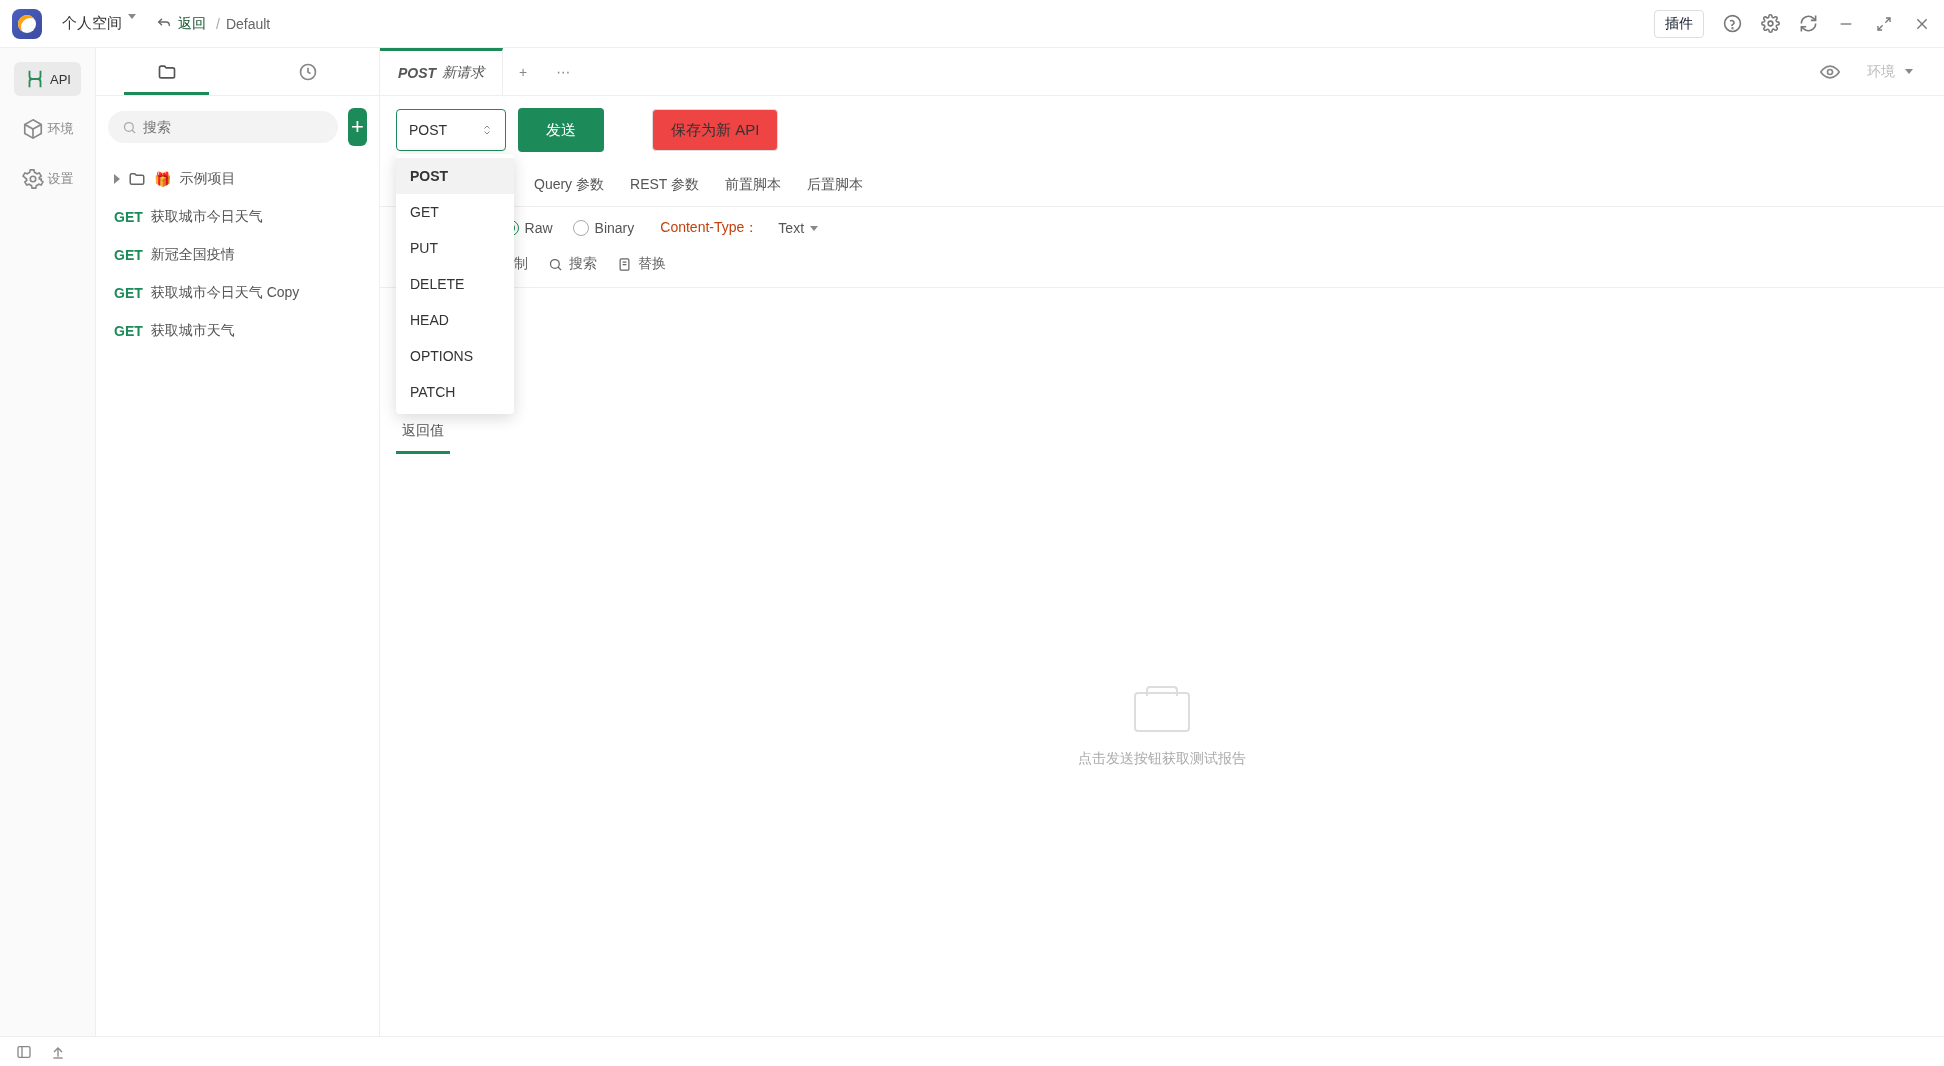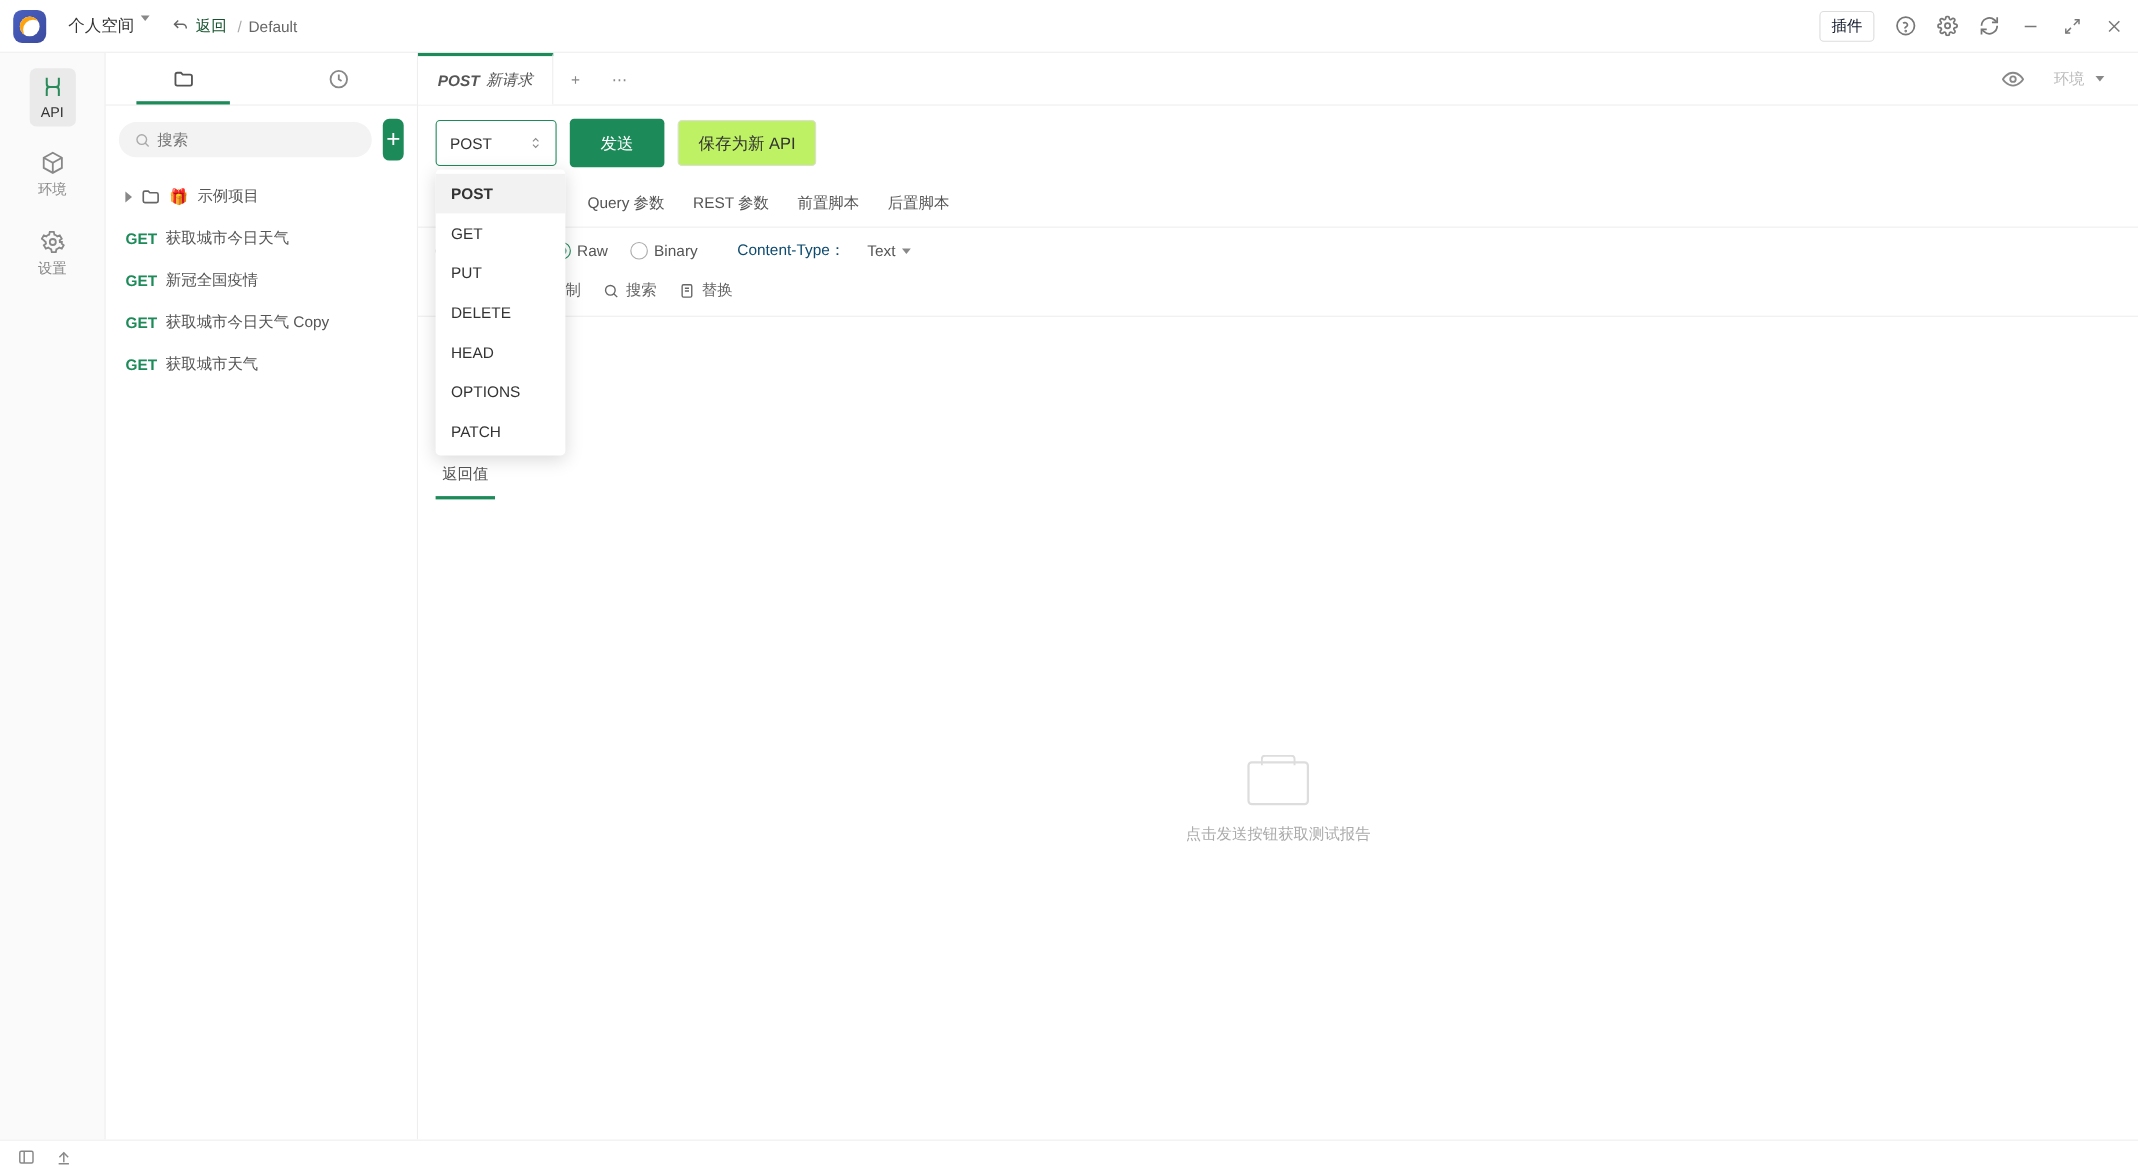--- a/index.html
+++ b/index.html
@@ -11,21 +11,21 @@
 .chev-down { width:0; height:0; border-left:4px solid transparent; border-right:4px solid transparent; border-top:5px solid #888; margin-left:2px; }
 .back-link { display:flex; align-items:center; gap:6px; color:#14532d; cursor:pointer; margin-right:10px; }
 .breadcrumb { color:#aaa; }
 .breadcrumb .cur { color:#666; margin-left:6px; }
 .title-spacer { flex:1; }
 .title-right { display:flex; align-items:center; gap:18px; }
 .pill { border:1px solid #ddd; border-radius:4px; padding:4px 10px; color:#0f172a; cursor:pointer; }
 .icon-btn { width:20px; height:20px; display:flex; align-items:center; justify-content:center; color:#777; cursor:pointer; }
 .main { flex:1; display:flex; overflow:hidden; }
 .rail { width:96px; background:#fafafa; border-right:1px solid #eee; display:flex; flex-direction:column; align-items:center; padding-top:14px; gap:16px; }
-.rail-item { display:flex; flex-direction:column; align-items:center; gap:4px; color:#888; cursor:pointer; font-size:13px; padding:6px 10px; border-radius:6px; }
+.rail-item { display:flex; align-items:center; gap:4px; color:#888; cursor:pointer; font-size:13px; padding:6px 10px; border-radius:6px; }
 .rail-item.active { background:#eaeaea; color:#333; }
 .rail-item.active .rail-icon { color:#2a8b5a; }
 .rail-icon { width:22px; height:22px; }
 .sidebar { width:284px; border-right:1px solid #eee; display:flex; flex-direction:column; }
 .sidebar-tabs { height:48px; display:flex; border-bottom:1px solid #eee; }
 .sidebar-tab { flex:1; display:flex; align-items:center; justify-content:center; cursor:pointer; color:#888; position:relative; }
 .sidebar-tab.active { color:#333; }
 .sidebar-tab.active::after { content:""; position:absolute; bottom:0; left:20%; right:20%; height:3px; background:#1d8a59; }
 .search-row { display:flex; align-items:center; padding:12px; gap:10px; }
 .search-input { flex:1; background:#f3f3f3; border-radius:20px; padding:8px 14px; display:flex; align-items:center; gap:6px; color:#999; }
@@ -47,31 +47,31 @@
 .env-select { display:flex; align-items:center; gap:8px; color:#bbb; cursor:pointer; border:1px solid transparent; padding:6px 10px; }
 .url-row { display:flex; align-items:center; padding:12px 16px; gap:12px; }
 .method-select { width:110px; height:42px; border:1px solid #1d8a59; border-radius:4px; display:flex; align-items:center; justify-content:space-between; padding:0 12px; cursor:pointer; position:relative; color:#333; }
 .method-select .chev { color:#888; }
 .dropdown { position:absolute; top:44px; left:-1px; width:118px; background:#fff; box-shadow:0 4px 16px rgba(0,0,0,.15); border-radius:4px; padding:4px 0; z-index:10; }
 .dropdown-item { padding:10px 14px; cursor:pointer; }
 .dropdown-item.sel { font-weight:700; background:#f2f2f2; }
 .url-input { flex:1; height:42px; border:1px solid #e0e0e0; border-radius:4px; padding:0 14px; font-size:15px; outline:none; }
 .url-input::placeholder { color:#bbb; }
 .send-btn { height:44px; padding:0 28px; background:#1d8a59; color:#fff; border:none; border-radius:4px; cursor:pointer; font-size:15px; }
-.save-btn { height:42px; padding:0 18px; background:#bef264; border:1px solid #ddd; color:#333; border-radius:4px; cursor:pointer; font-size:15px; }
+.save-btn { height:42px; padding:0 18px; background:#ef4444; border:1px solid #ddd; color:#333; border-radius:4px; cursor:pointer; font-size:15px;margin-left:36px; }
 .param-tabs { display:flex; gap:22px; padding:0 16px; border-bottom:1px solid #eee; }
 .param-tab { padding:12px 2px; cursor:pointer; color:#555; position:relative; }
 .param-tab.active { color:#1d8a59; }
 .param-tab.active::after { content:""; position:absolute; bottom:-1px; left:0; right:0; height:2px; background:#1d8a59; }
 .body-row { display:flex; align-items:center; gap:20px; padding:12px 16px; color:#555; }
 .radio { display:flex; align-items:center; gap:6px; cursor:pointer; }
 .radio-dot { width:16px; height:16px; border:1px solid #aaa; border-radius:50%; display:inline-block; position:relative; }
 .radio.checked .radio-dot { border-color:#1d8a59; }
 .radio.checked .radio-dot::after { content:""; position:absolute; inset:3px; background:#1d8a59; border-radius:50%; }
-.ct-label { color:#0c4a6e; margin-left:16px; }
+.ct-label { color:#c2410c; margin-left:6px; }
 .ct-value { display:flex; align-items:center; gap:4px; cursor:pointer; color:#555; }
 .toolbar { display:flex; gap:20px; padding:6px 16px 14px; color:#666; border-bottom:1px solid #eee; }
 .tool-item { display:flex; align-items:center; gap:6px; cursor:pointer; }
 .response-tabs { display:flex; padding:0 16px;align-items:center; }
 .response-tab { padding:14px 6px; cursor:pointer; color:#555; position:relative; }
 .response-tab.active::after { content:""; position:absolute; bottom:0; left:0; right:0; height:3px; background:#1d8a59; }
 .response-empty { flex:1; display:flex; flex-direction:column; align-items:center; justify-content:center; color:#aaa; gap:18px; padding:30px 0 60px; }
 .empty-icon { width:56px; height:40px; border:2px solid #ddd; border-radius:4px; position:relative; }
 .empty-icon::before { content:""; position:absolute; top:-8px; left:10px; right:10px; height:8px; border:2px solid #ddd; border-bottom:none; border-radius:4px 4px 0 0; }
 .statusbar { height:30px; border-top:1px solid #eee; display:flex; align-items:center; padding:0 14px; gap:14px; color:#888; }

